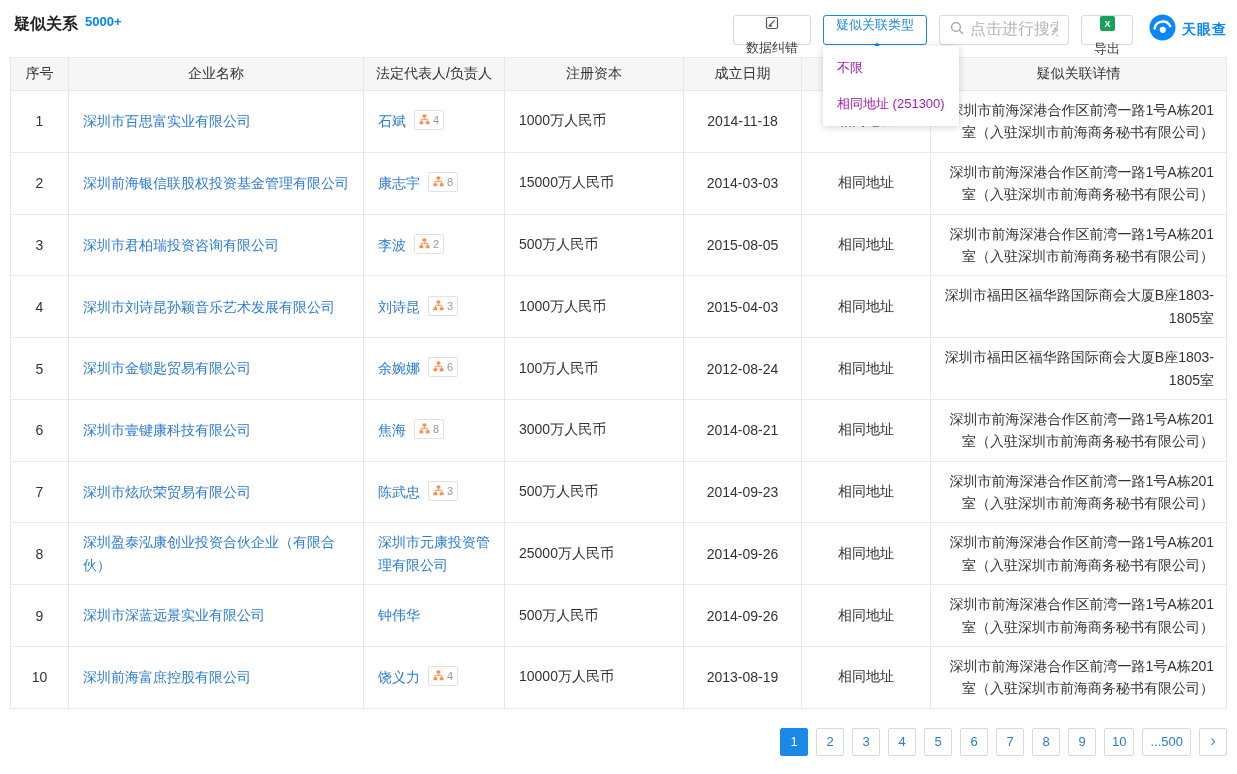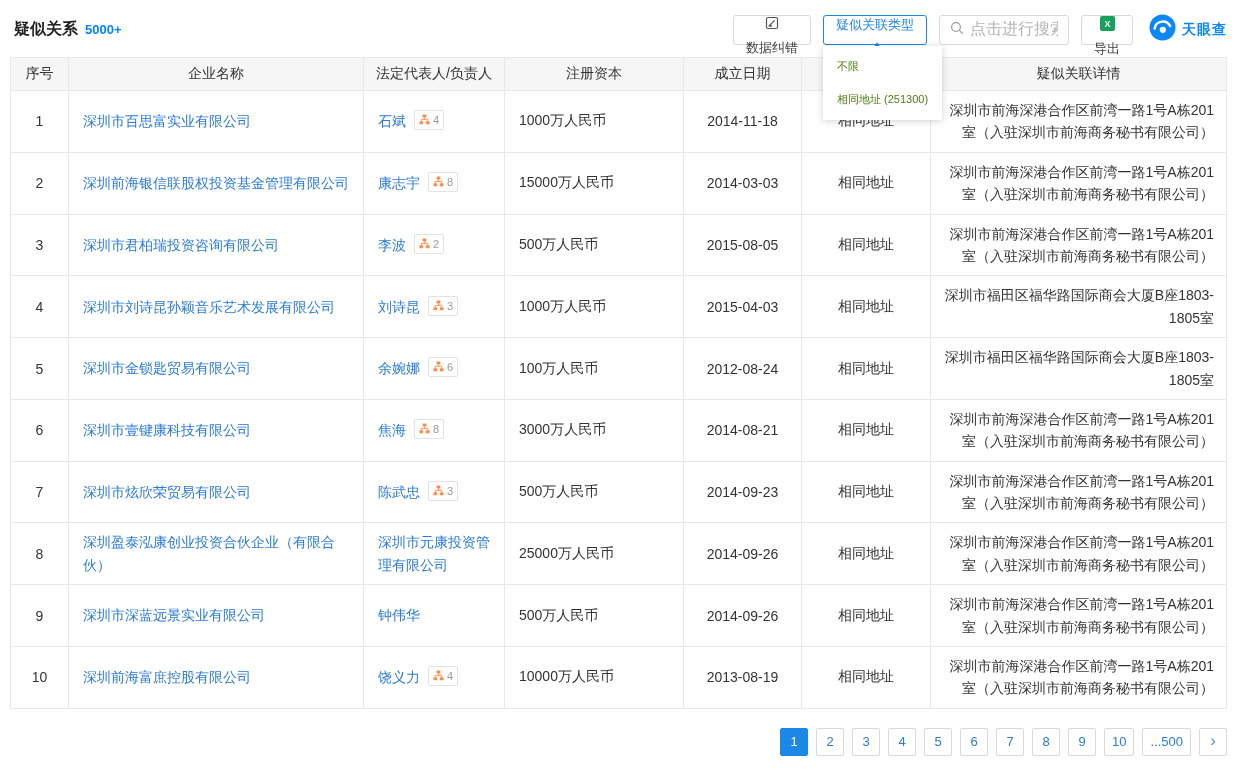--- a/index.html
+++ b/index.html
@@ -6,21 +6,21 @@
   html, body { width: 1237px; height: 774px; }
   body {
     background: #fff;
     font-family: "Liberation Sans", "DejaVu Sans", sans-serif;
     color: #333;
     overflow: hidden;
     position: relative;
   }
 
   
-  .topbar { display: flex; align-items: center; padding: 14px 10px 12px 14px; }
+  .topbar { display: flex; padding: 14px 10px 12px 14px; }
   .page-title { font-size: 16px; font-weight: 700; color: #222; }
   .page-count { font-size: 13px; font-weight: 700; color: #0084ff; margin-left: 7px; }
   .toolbar { margin-left: auto; display: flex; align-items: center; gap: 12px; }
   .tool-btn {
     display: inline-flex; align-items: center; gap: 6px;
     height: 30px; padding: 0 12px;
     border: 1px solid #d9d9d9; border-radius: 3px;
     background: #fff; font-size: 13px; color: #404040; cursor: pointer;
     white-space: nowrap;
     flex-direction: column;
@@ -38,21 +38,21 @@
   .brand { display: flex; align-items: center; gap: 6px; margin-left: 4px; cursor: pointer; }
   .brand-text { font-size: 14px; color: #0b87f7; font-weight: 700; letter-spacing: 1px; }
 
   
   .dropdown {
     position: absolute; top: 31px; left: 0;
     min-width: 100%; width: max-content;
     background: #fff; box-shadow: 0 1px 7px rgba(0,0,0,.18);
     z-index: 30; padding: 4px 0;
   }
-  .dropdown-item { padding: 9px 14px; font-size: 11px; color: #4d7c0f; white-space: nowrap; cursor: pointer; }
+  .dropdown-item { padding: 9px 14px; font-size: 13px; color: #a21caf; white-space: nowrap; cursor: pointer; }
 
   
   .table-wrap { padding: 0 10px; }
   table { width: 100%; border-collapse: collapse; table-layout: fixed; }
   th, td { border: 1px solid #e8e8e8; font-size: 14px; word-break: break-all; }
   th { height: 33px; background: #f6f6f6; font-weight: 400; color: #333; text-align: center; }
   td { height: 61px; color: #333; background: #fff; }
   .cell-center { text-align: center; }
   .cell-left { padding: 8px 14px; text-align: left; }
   td.detail { padding: 8px 12px; line-height: 1.6; text-align: right; }

